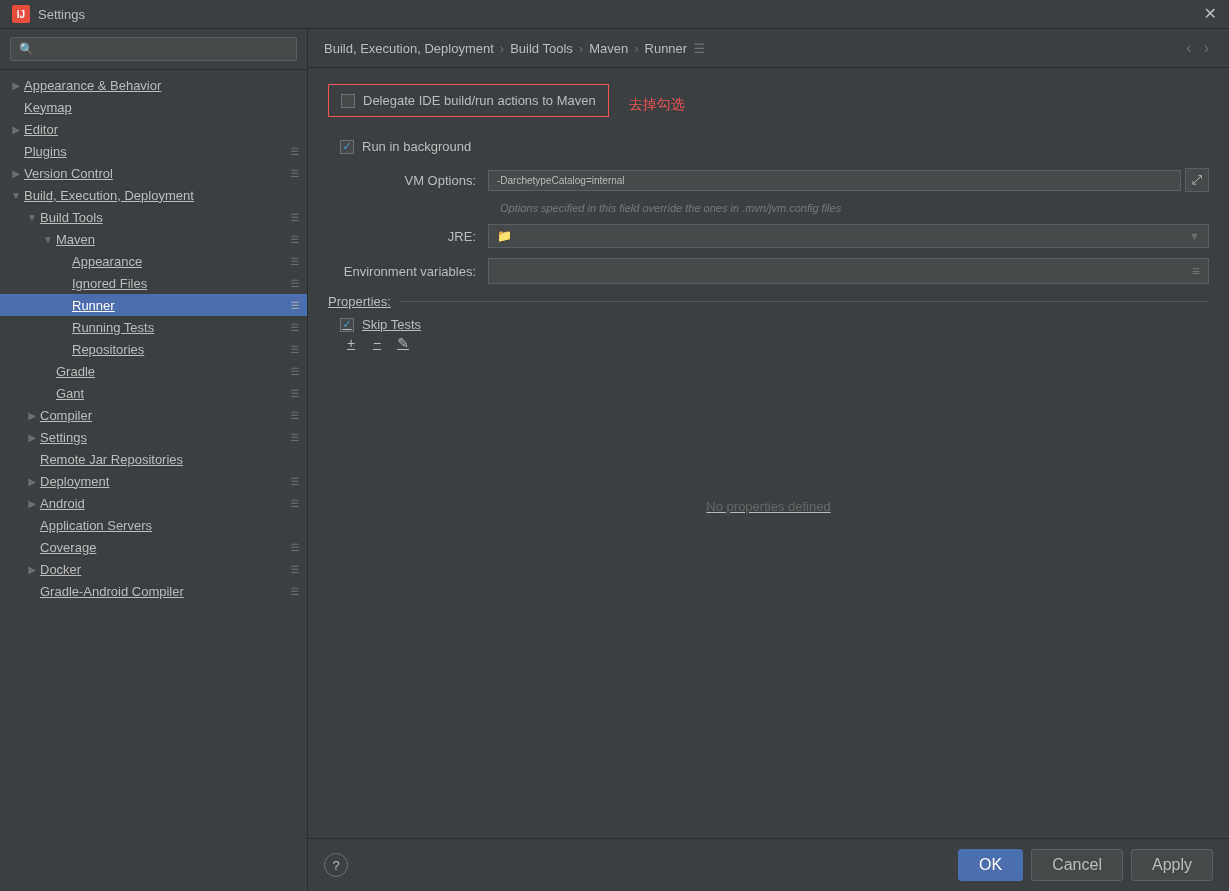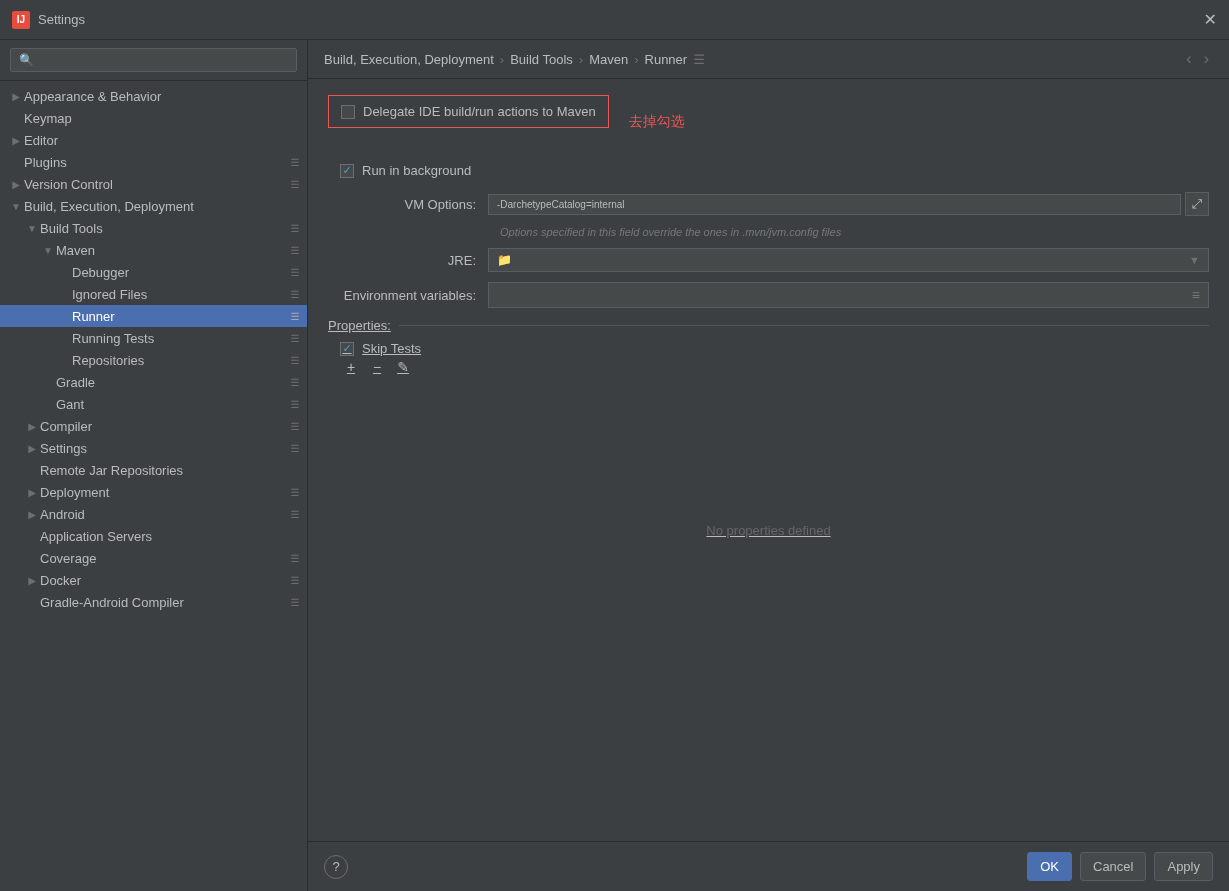--- a/index.html
+++ b/index.html
@@ -16,21 +16,21 @@
     .window {
       width: 1229px;
       height: 891px;
       background: #3c3f41;
       display: flex;
       flex-direction: column;
     }
 
     .title-bar {
       background: #3c3f41;
-      height: 40px;
+      height: 29px;
       display: flex;
       align-items: center;
       padding: 0 12px;
       border-bottom: 1px solid #2b2b2b;
       flex-shrink: 0;
     }
 
     .title-bar-icon {
       width: 18px;
       height: 18px;
@@ -111,20 +111,21 @@
       color: white;
     }
 
     .tree-item.selected .item-label {
       color: white;
     }
 
     .item-label {
       color: #bbbbbb;
       font-size: 13px;
+      text-decoration: underline;
     }
 
     .expand-icon {
       width: 16px;
       height: 16px;
       flex-shrink: 0;
       display: flex;
       align-items: center;
       justify-content: center;
       font-size: 10px;
@@ -202,21 +203,21 @@
       overflow-y: auto;
     }
 
     
     .delegate-box {
       border: 1px solid #e55;
       padding: 8px 12px;
       display: inline-flex;
       align-items: center;
       gap: 8px;
-      margin-bottom: 21px;
+      margin-bottom: 8px;
     }
 
     .annotation-text {
       color: #e55;
       font-size: 14px;
       margin-left: 20px;
     }
 
     
     .checkbox {
@@ -420,22 +421,22 @@
       cursor: pointer;
       font-size: 13px;
     }
 
     .action-buttons {
       display: flex;
       gap: 8px;
     }
 
     .btn {
-      padding: 6px 12px;
-      font-size: 13px;
+      padding: 6px 20px;
+      font-size: 16px;
       cursor: pointer;
       border: 1px solid #5a5d63;
       border-radius: 3px;
       color: #bbbbbb;
       background: #45494a;
     }
 
     .btn-primary {
       background: #4b6eaf;
       border-color: #4b6eaf;
@@ -503,21 +504,21 @@
         </div>
 
         <div class="tree-item indent-3">
           <span class="expand-icon">▼</span>
           <span class="item-label">Maven</span>
           <span class="settings-icon">☰</span>
         </div>
 
         <div class="tree-item indent-4">
           <span class="expand-icon" style="visibility:hidden">▶</span>
-          <span class="item-label">Debugger</span>
+          <span class="item-label">Appearance</span>
           <span class="settings-icon">☰</span>
         </div>
 
         <div class="tree-item indent-4">
           <span class="expand-icon" style="visibility:hidden">▶</span>
           <span class="item-label">Ignored Files</span>
           <span class="settings-icon">☰</span>
         </div>
 
         <div class="tree-item indent-4 selected">

